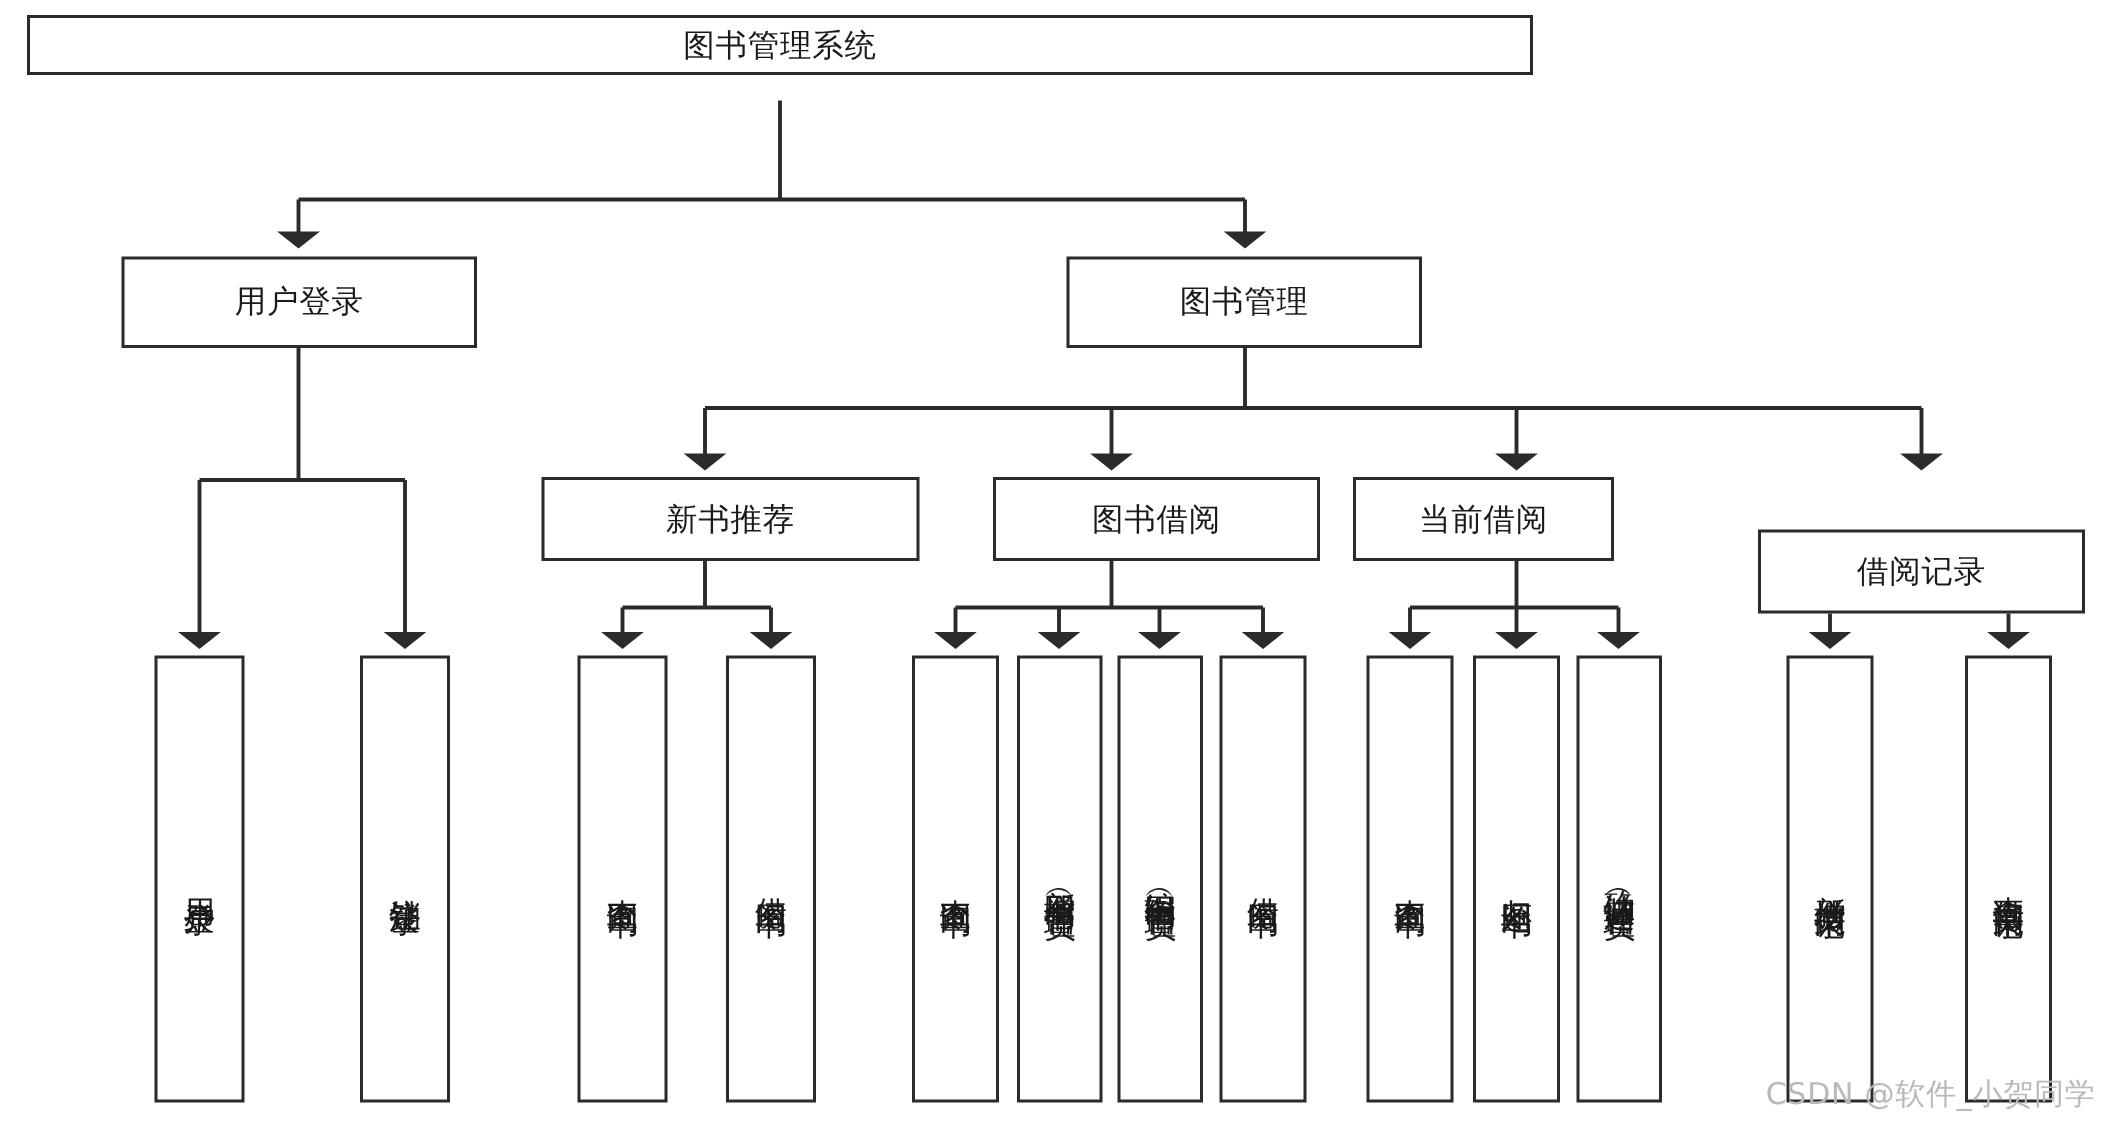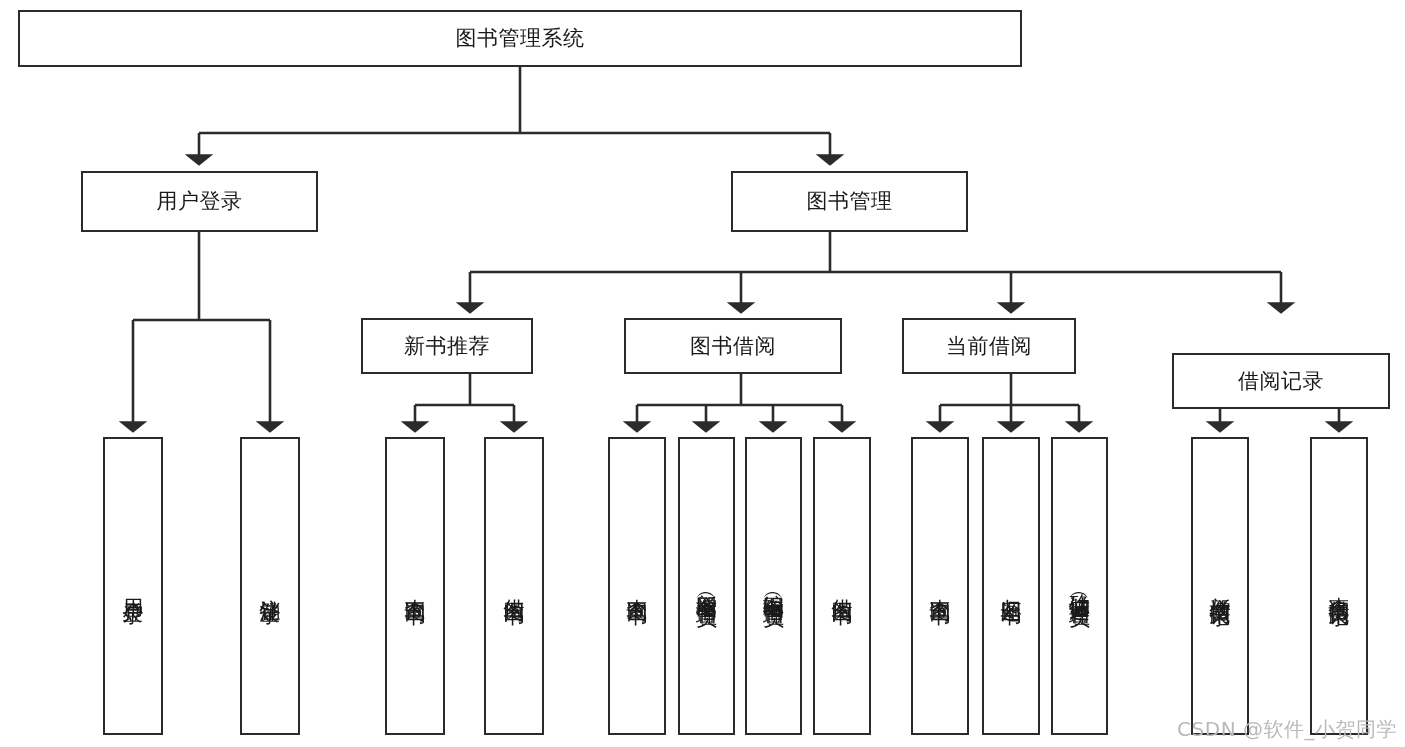--- a/index.html
+++ b/index.html
@@ -124,35 +124,35 @@
       <path d="M 1011 405 L 1011 427" marker-end="url(#arrow)"></path>
       <path d="M 1079 405 L 1079 427" marker-end="url(#arrow)"></path>
 
       <path d="M 1281 374 L 1281 405"></path>
       <path d="M 1220 405 L 1339 405"></path>
       <path d="M 1220 405 L 1220 427" marker-end="url(#arrow)"></path>
       <path d="M 1339 405 L 1339 427" marker-end="url(#arrow)"></path>
     </g>
   </svg>
 
-  <div class="node horiz root" style="left: 18px; top: 10px; width: 1004px; height: 57px;">
+  <div class="node horiz root" style="left: 18px; top: 10px; width: 1004px; height: 40px;">
     <span class="label">图书管理系统</span>
   </div>
 
   <div class="node horiz" style="left: 81px; top: 171px; width: 237px; height: 61px;">
     <span class="label">用户登录</span>
   </div>
-  <div class="node horiz" style="left: 711px; top: 171px; width: 237px; height: 61px; margin-left: 20px;">
+  <div class="node horiz" style="left: 711px; top: 171px; width: 237px; height: 61px;">
     <span class="label">图书管理</span>
   </div>
 
-  <div class="node horiz" style="left: 361px; top: 318px; width: 172px; height: 56px;">
+  <div class="node horiz" style="left: 361px; top: 318px; width: 252px; height: 56px;">
     <span class="label">新书推荐</span>
   </div>
-  <div class="node horiz" style="left: 624px; top: 318px; width: 218px; height: 56px;">
+  <div class="node horiz" style="left: 662px; top: 318px; width: 218px; height: 56px;">
     <span class="label">图书借阅</span>
   </div>
   <div class="node horiz" style="left: 902px; top: 318px; width: 174px; height: 56px;">
     <span class="label">当前借阅</span>
   </div>
   <div class="node horiz" style="left: 1172px; top: 318px; width: 218px; height: 56px; margin-top: 35px;">
     <span class="label">借阅记录</span>
   </div>
 
   <div class="node vert" style="left: 103px; top: 437px; width: 60px; height: 298px;">

